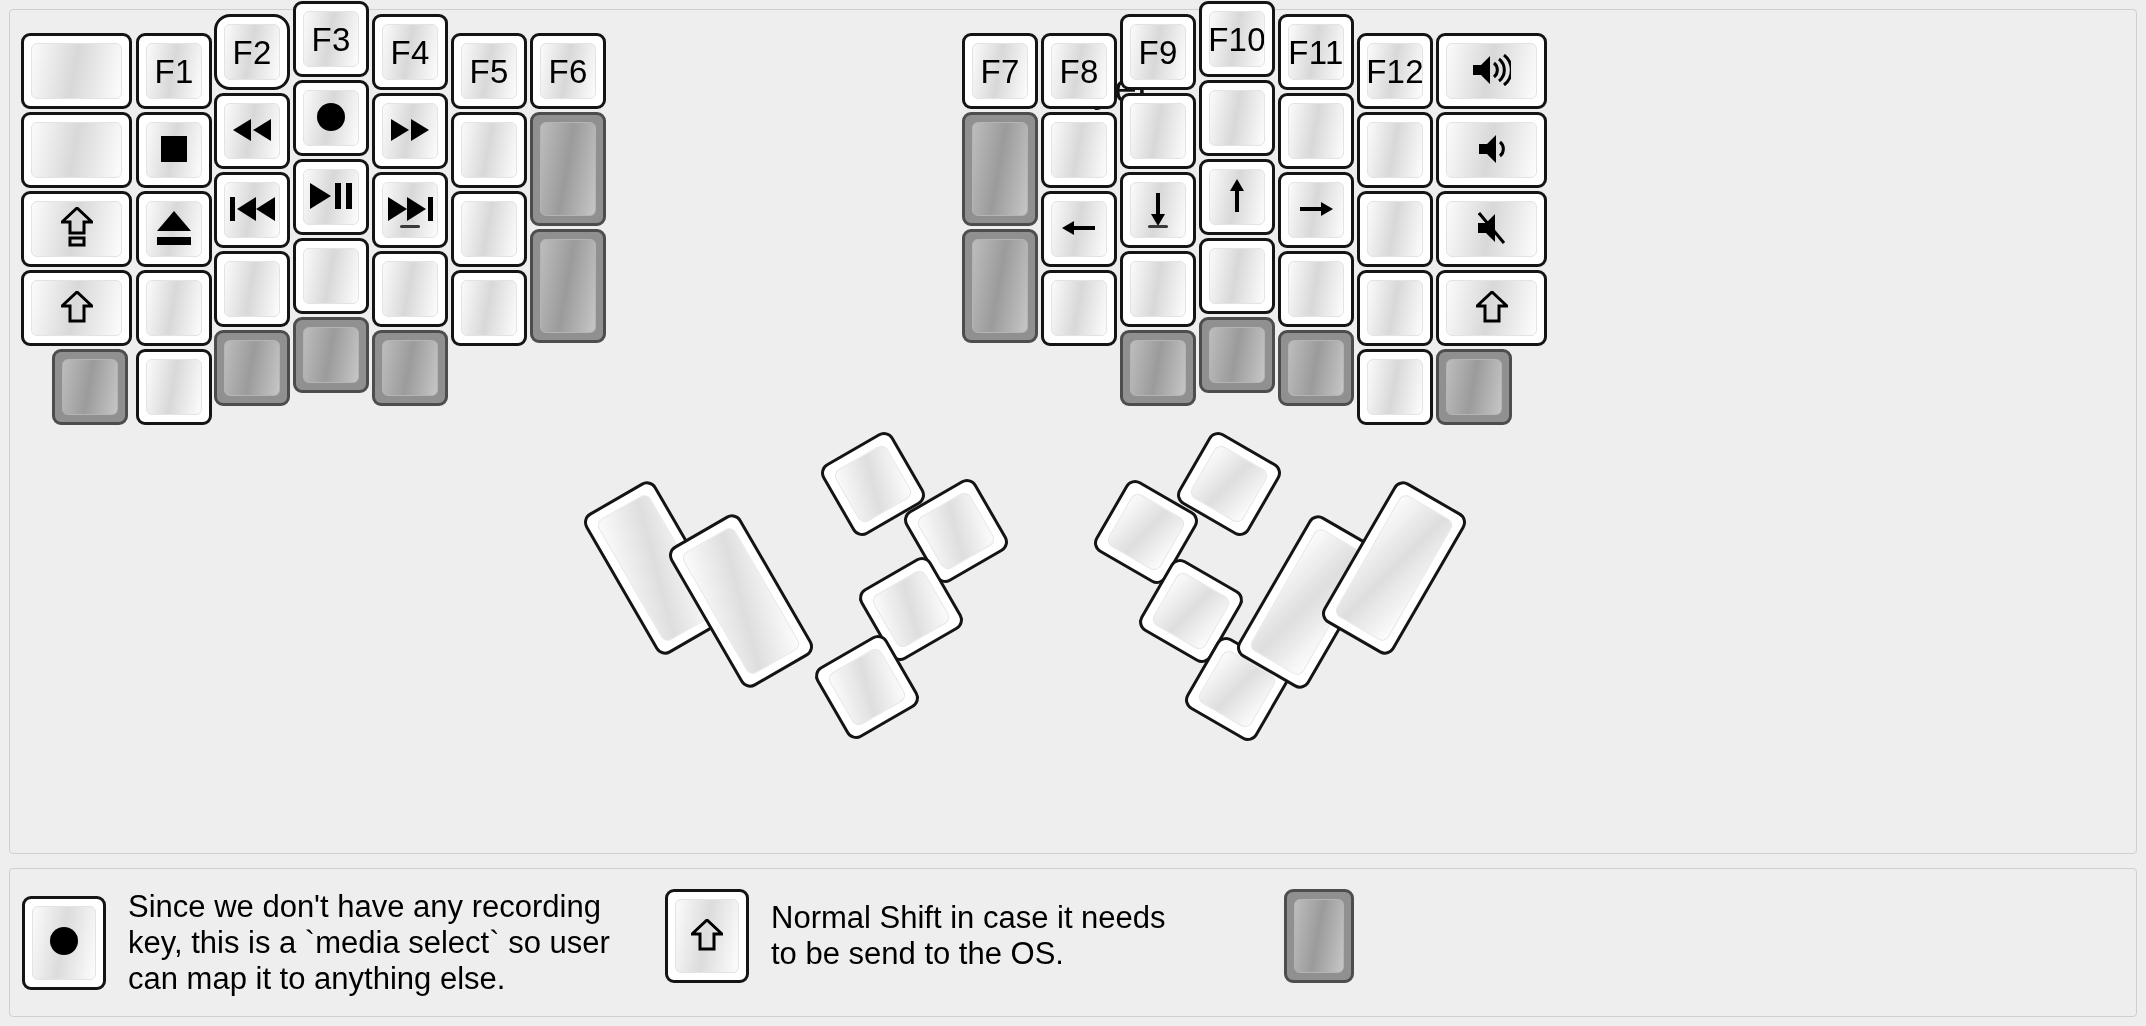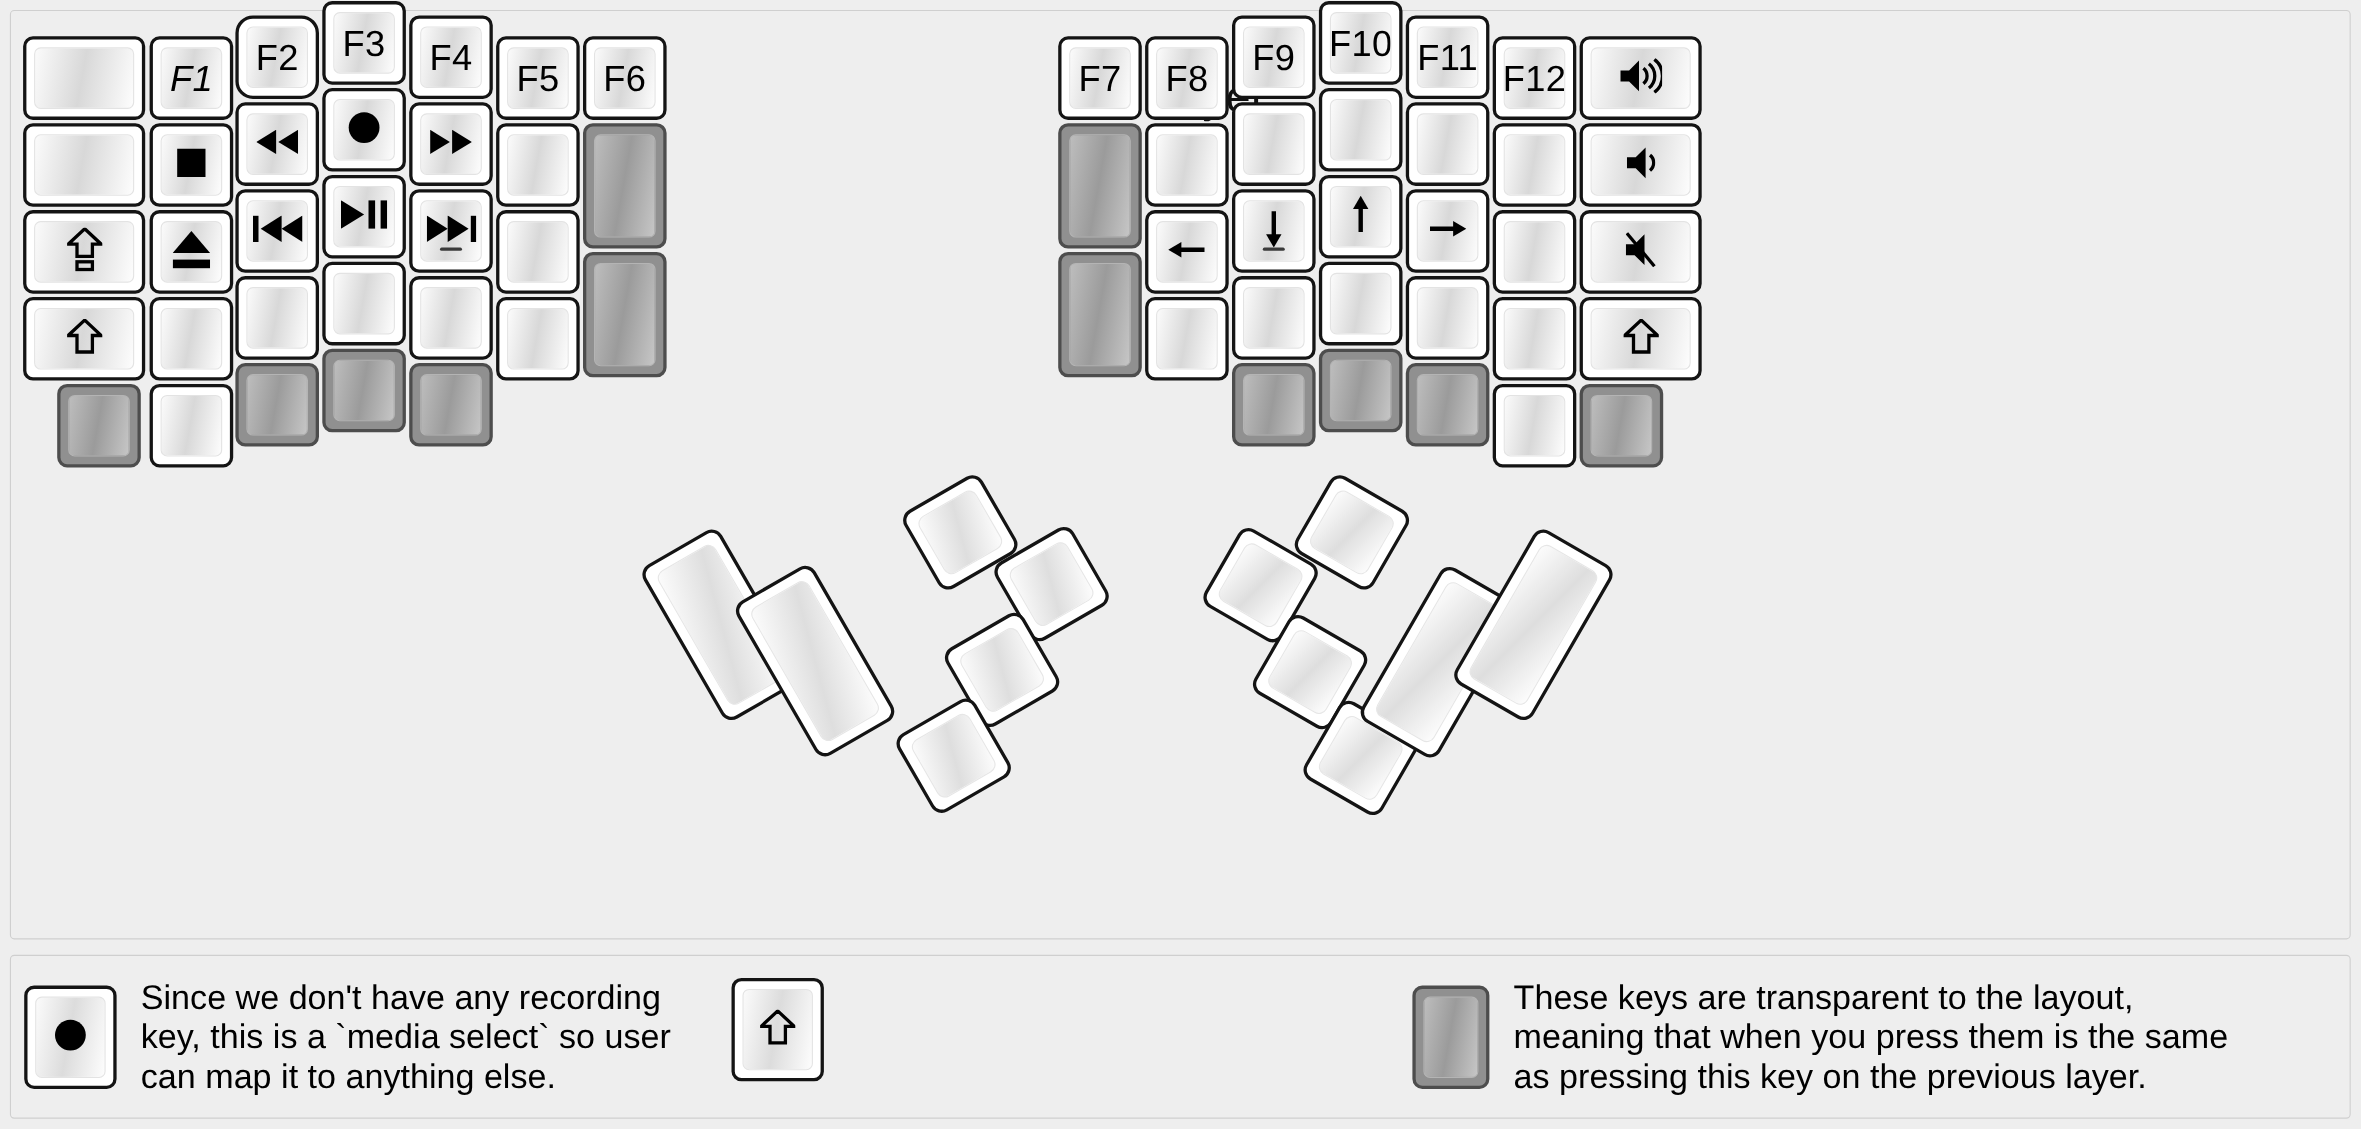--- a/index.html
+++ b/index.html
@@ -160,21 +160,21 @@
       <div class="key" style="left: 21px; top: 270px; width: 111px; height: 76px;">
         <div class="cap">
           <span class="glyph"><svg width="32" height="32" viewBox="0 0 32 32" xmlns="http://www.w3.org/2000/svg">
               <polygon points="16,1 31,15 23,15 23,30 9,30 9,15 1,15" fill="none" stroke="#000" stroke-width="3" stroke-linejoin="miter"></polygon>
             </svg></span>
         </div>
       </div>
       <div class="key trans" style="left: 52px; top: 349px; width: 76px; height: 76px;">
         <div class="cap"></div>
       </div>
-      <div class="key" style="left: 136px; top: 33px; width: 76px; height: 76px; font-style: italic;">
+      <div class="key" style="left: 136px; top: 33px; width: 76px; height: 76px;">
         <div class="cap">
           <span class="legend">F1</span>
         </div>
       </div>
       <div class="key" style="left: 136px; top: 112px; width: 76px; height: 76px;">
         <div class="cap">
           <span class="glyph"><svg width="26" height="26" viewBox="0 0 26 26" xmlns="http://www.w3.org/2000/svg">
               <rect x="0" y="0" width="26" height="26" fill="#000"></rect>
             </svg></span>
         </div>
@@ -503,24 +503,23 @@
 can map it to anything else.</div>
       </div>
       <div class="legitem" style="left: 665px; top: 889px;">
         <div class="legkey" style="width: 84px; height: 94px;">
           <div class="cap">
             <span class="glyph"><svg width="32" height="32" viewBox="0 0 32 32" xmlns="http://www.w3.org/2000/svg">
                 <polygon points="16,1 31,15 23,15 23,30 9,30 9,15 1,15" fill="none" stroke="#000" stroke-width="3" stroke-linejoin="miter"></polygon>
               </svg></span>
           </div>
         </div>
+        <div class="legtext">Normal Shift in case it needs
+to be send to the OS.</div>
       </div>
       <div class="legitem" style="left: 1284px; top: 889px;">
         <div class="legkey trans" style="width: 70px; height: 94px;">
           <div class="cap"></div>
         </div>
-        <div class="legtext">These keys are transparent to the layout,
-meaning that when you press them is the same
-as pressing this key on the previous layer.</div>
       </div>
     </div>
 
 </div>
 
 </body></html>

